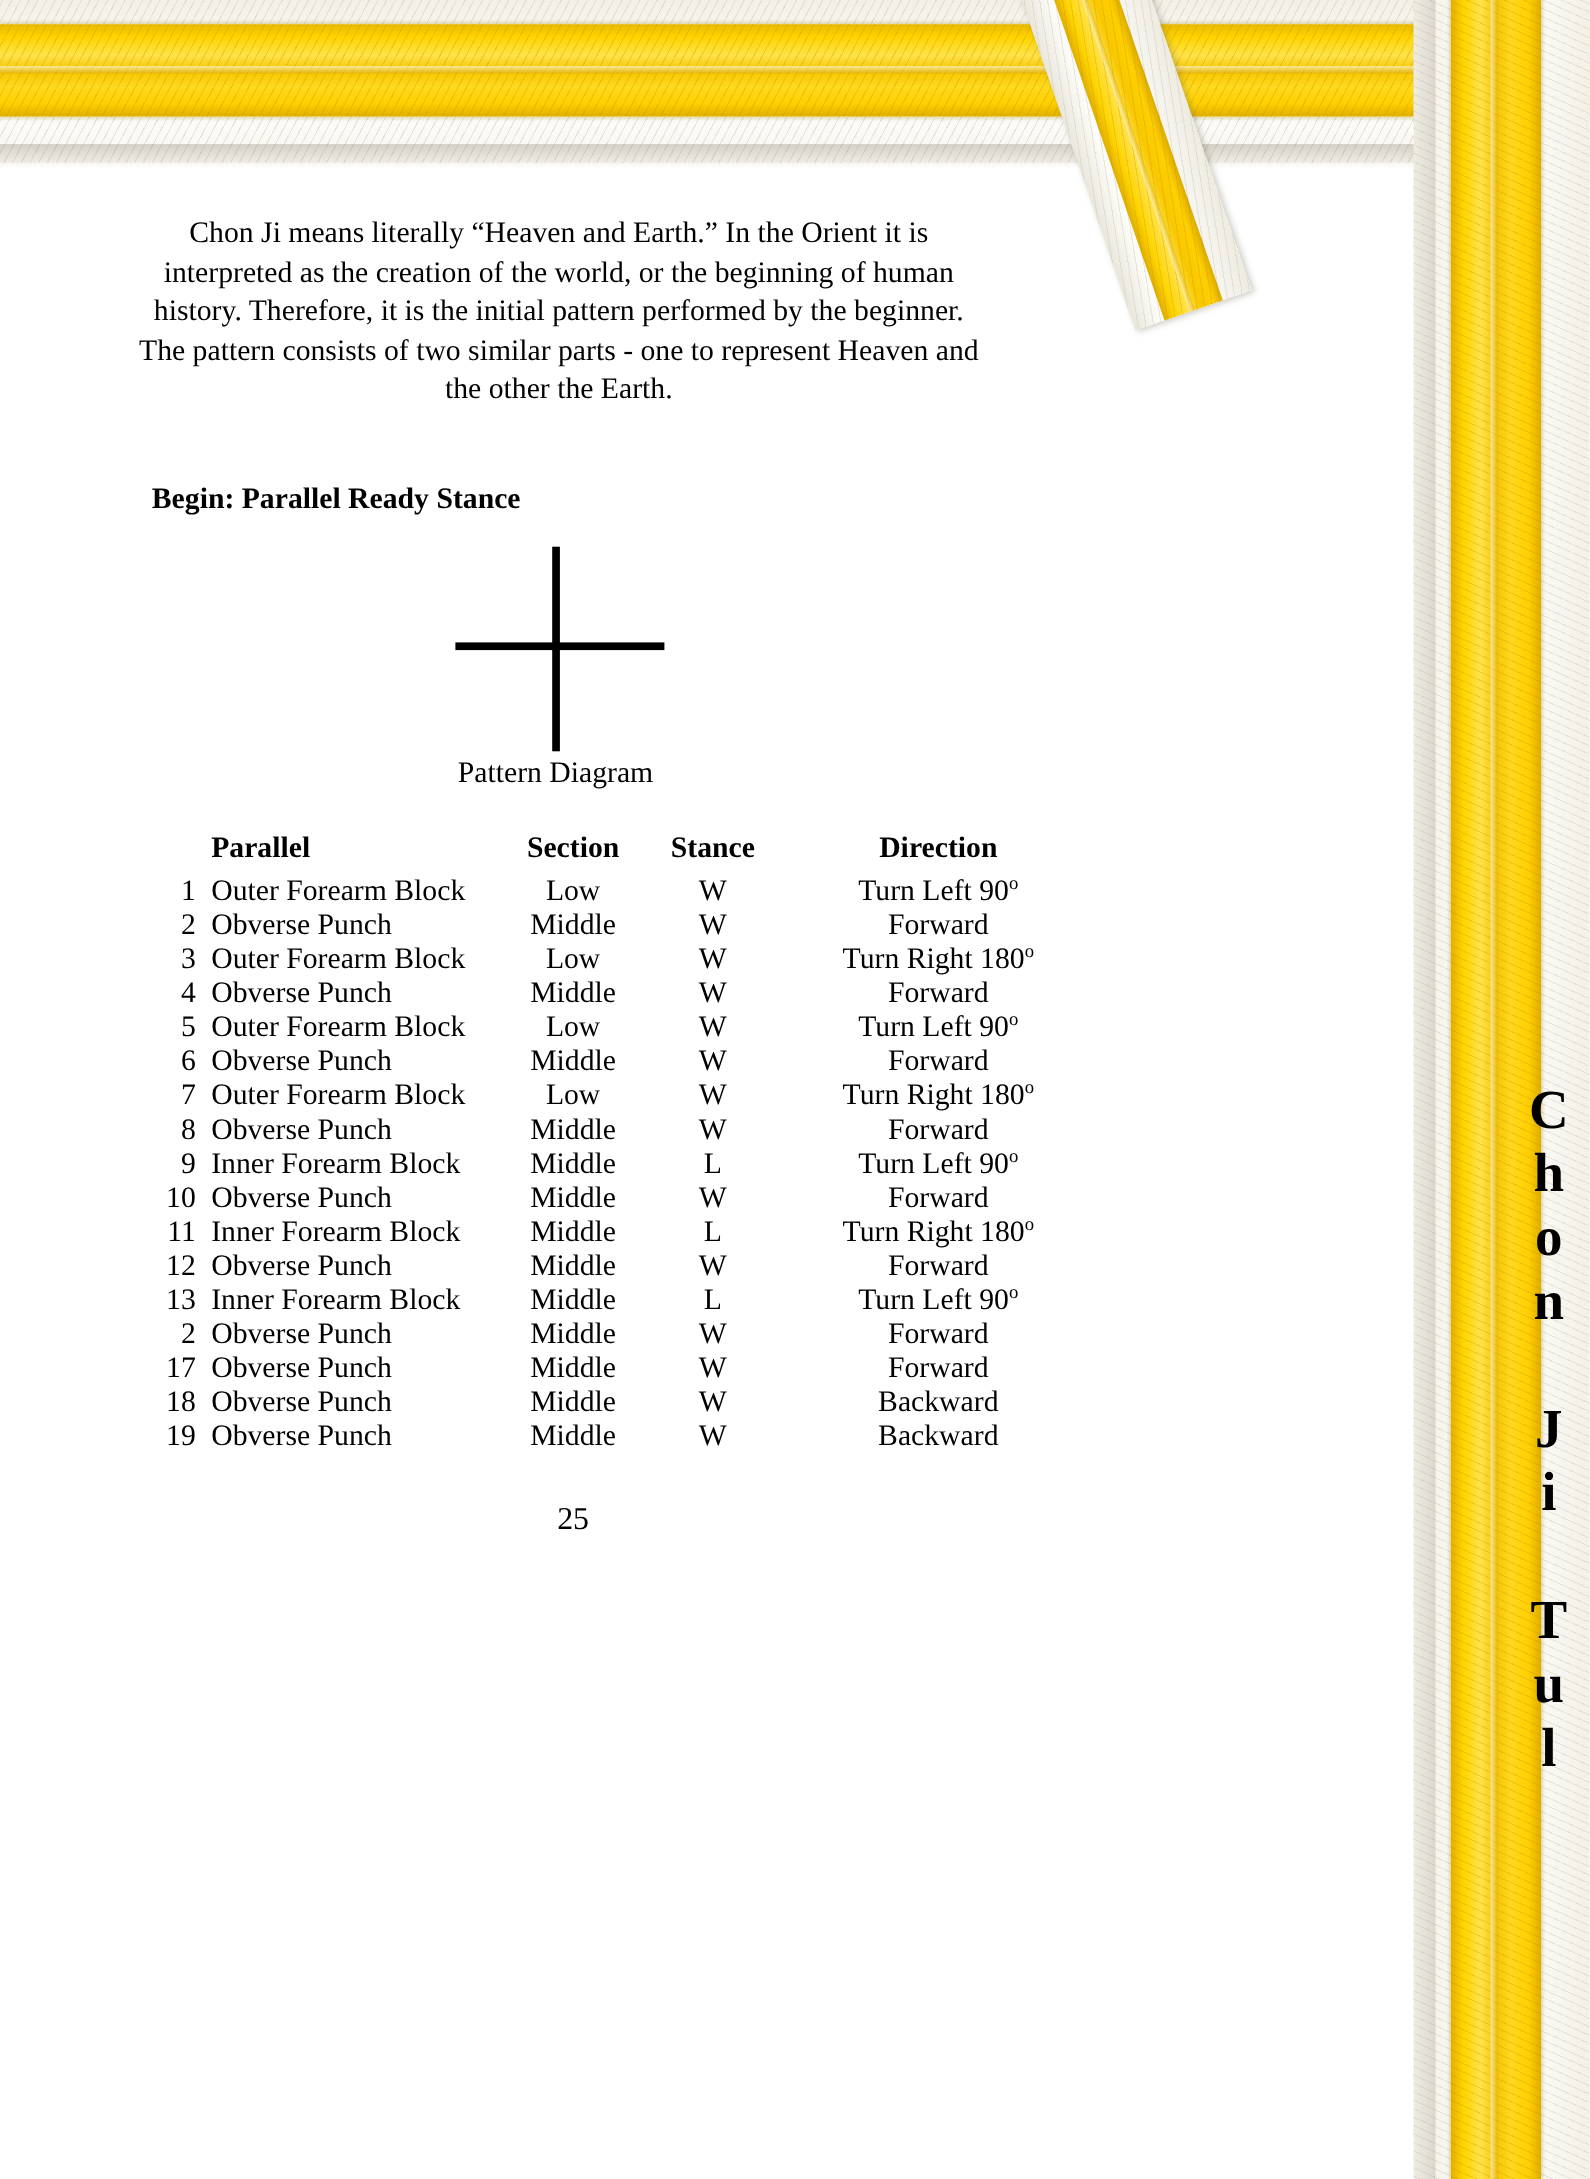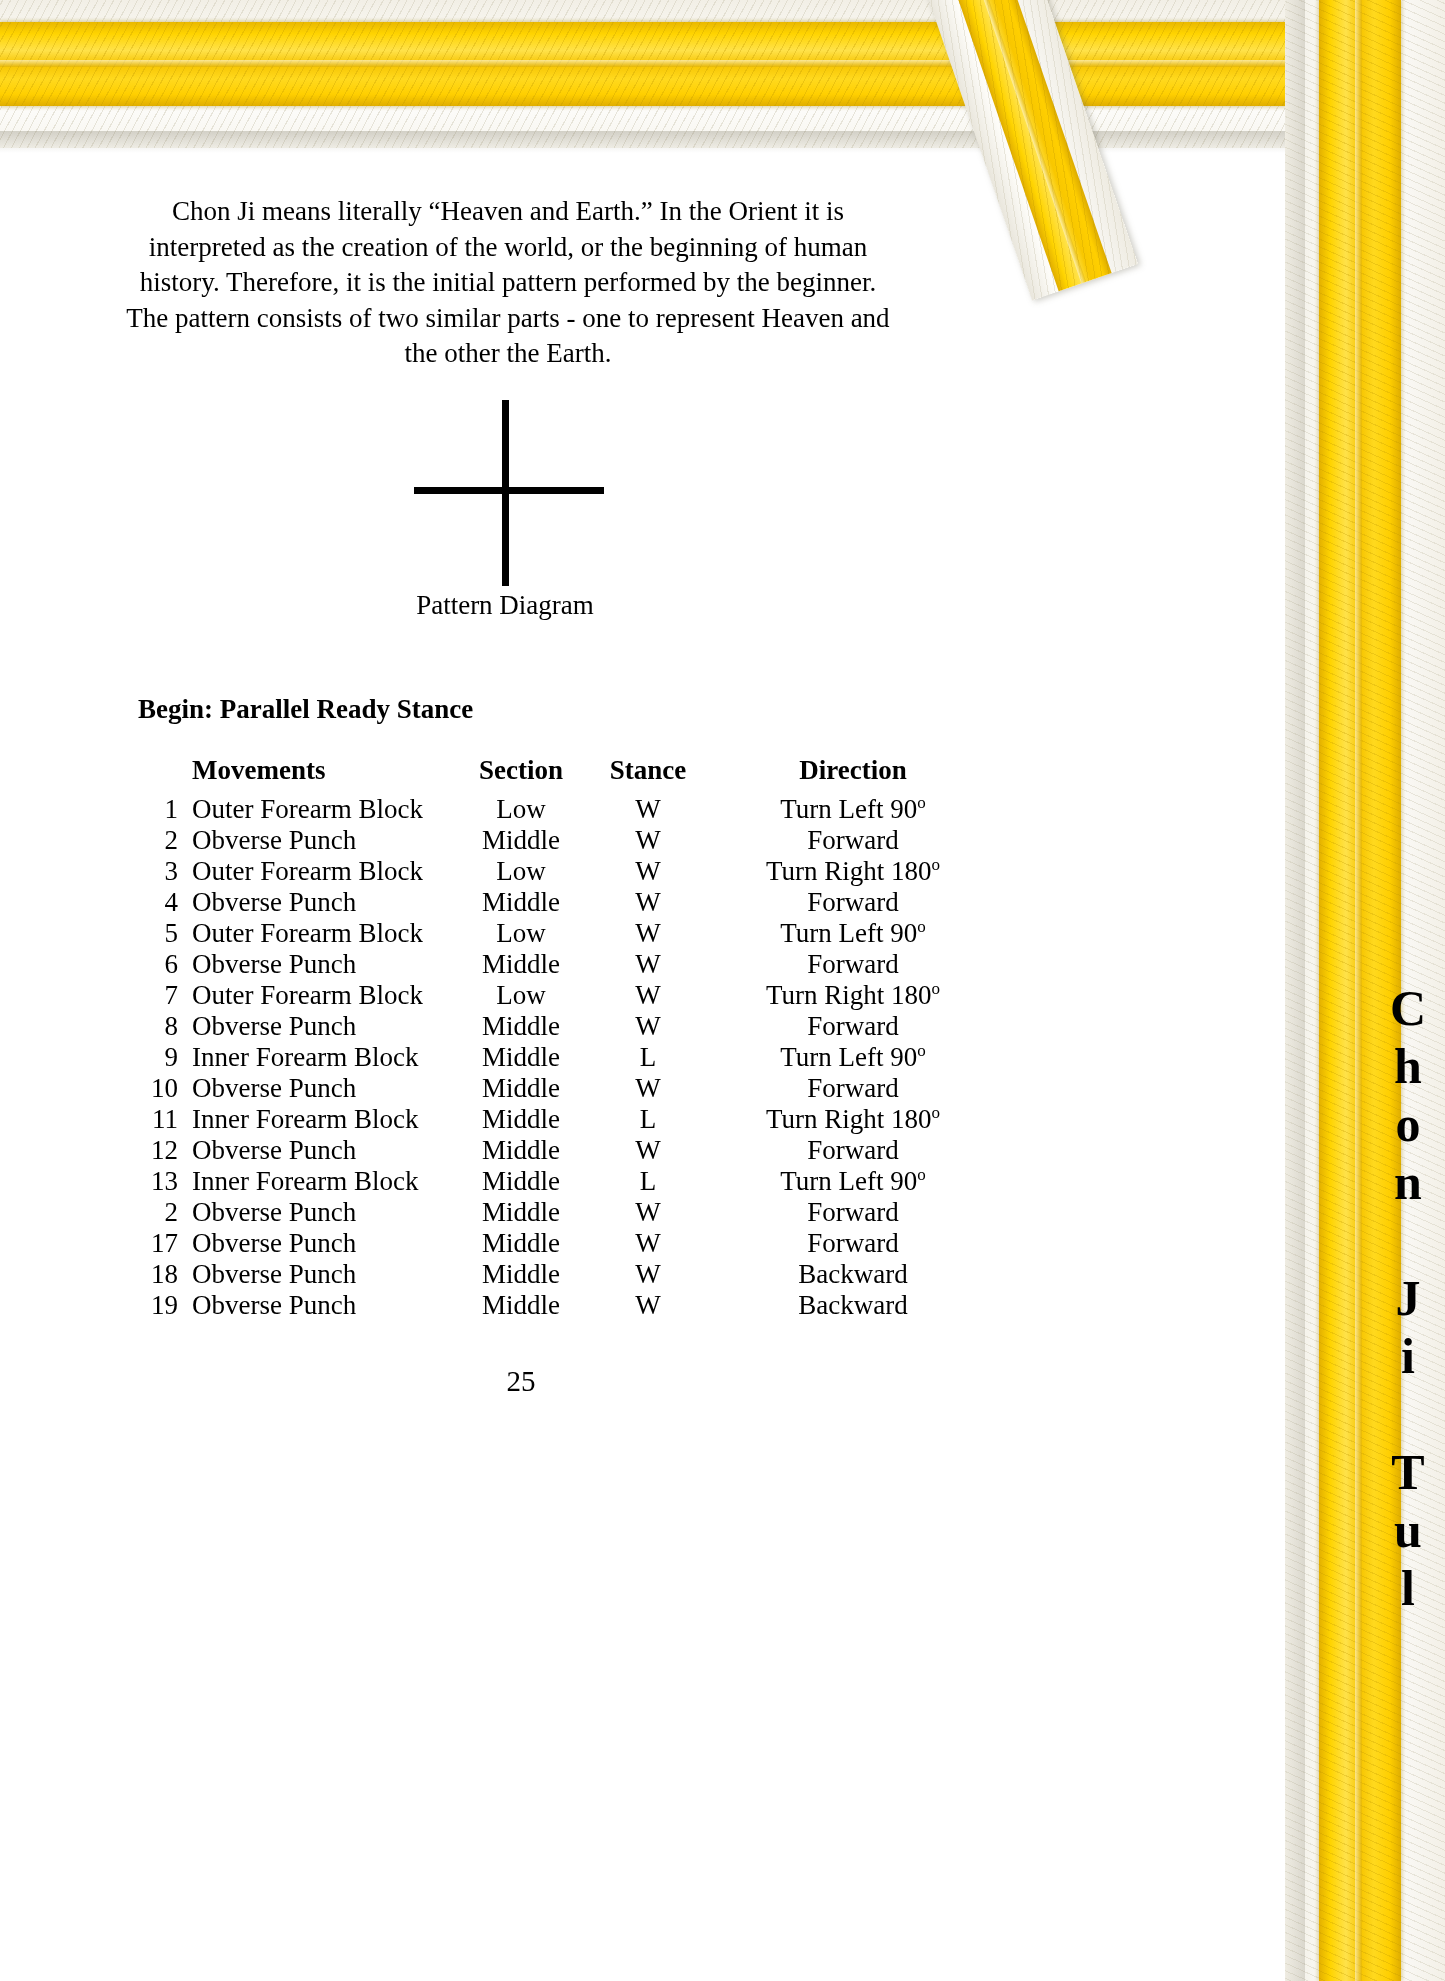--- a/index.html
+++ b/index.html
@@ -276,34 +276,34 @@
 
 <div id="belt-knot">
   <div id="belt-knot-yellow"></div>
 </div>
 
 <div id="content">
 
 
   <p id="intro-paragraph">Chon Ji means literally “Heaven and Earth.” In the Orient it is interpreted as the creation of the world, or the beginning of human history. Therefore, it is the initial pattern performed by the beginner. The pattern consists of two similar parts - one to represent Heaven and the other the Earth.</p>
 
+  <div id="begin-line">Begin: Parallel Ready Stance</div>
+
   <div id="pattern-figure">
     <div id="cross-vertical"></div>
     <div id="cross-horizontal"></div>
     <div id="pattern-caption">Pattern Diagram</div>
   </div>
 
-  <div id="begin-line">Begin: Parallel Ready Stance</div>
-
   <div id="movements-table">
     <table>
       <thead>
         <tr>
           <th class="col-num"></th>
-          <th class="col-tech">Movements</th>
+          <th class="col-tech">Parallel</th>
           <th class="col-sect">Section</th>
           <th class="col-stan">Stance</th>
           <th class="col-dir">Direction</th>
         </tr>
       </thead>
       <tbody id="movements-body">
           <tr>
             <td class="col-num">1</td>
             <td class="col-tech">Outer Forearm Block</td>
             <td class="col-sect">Low</td>

